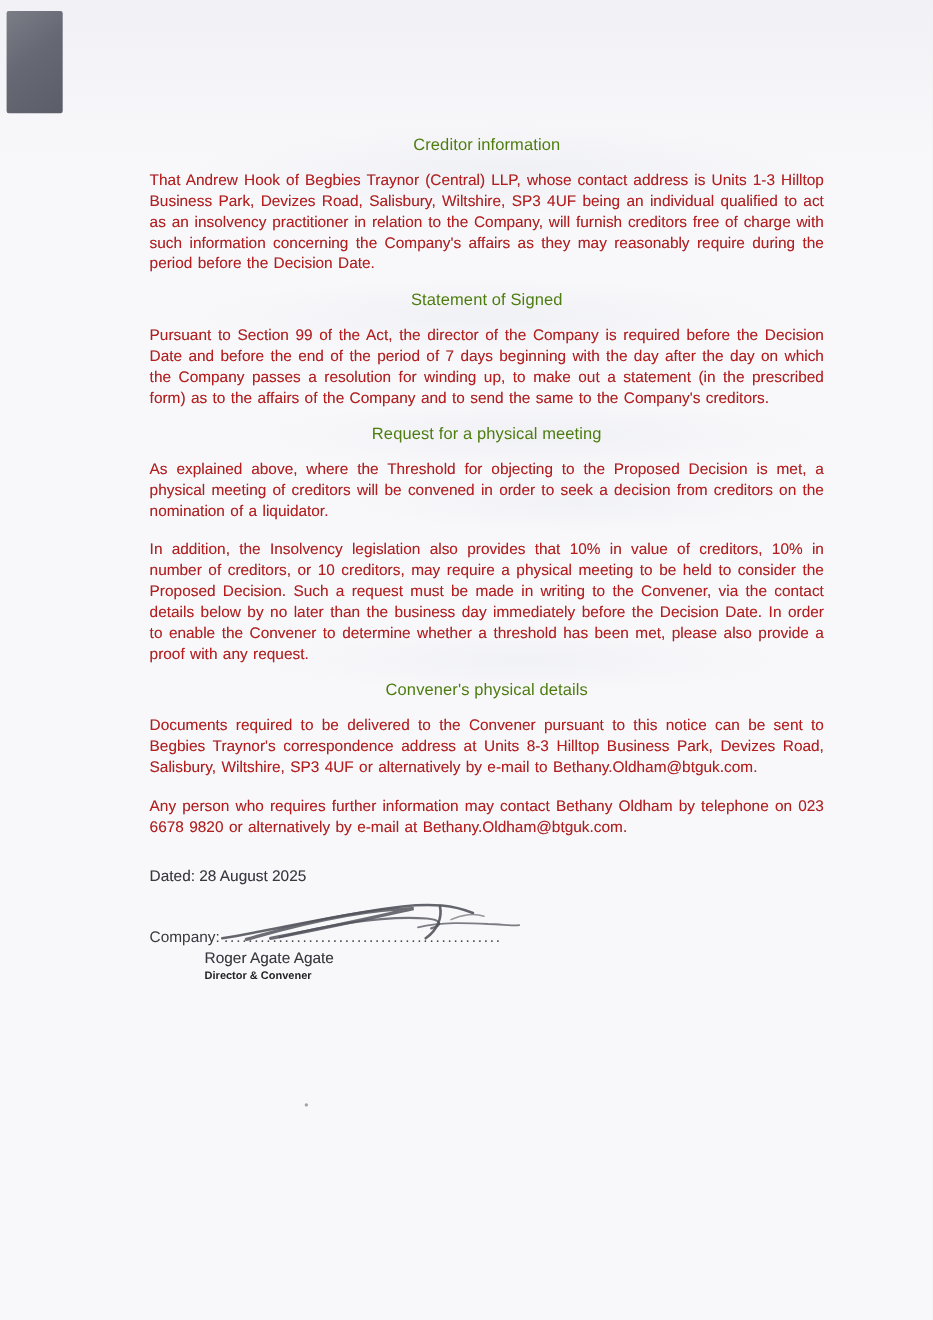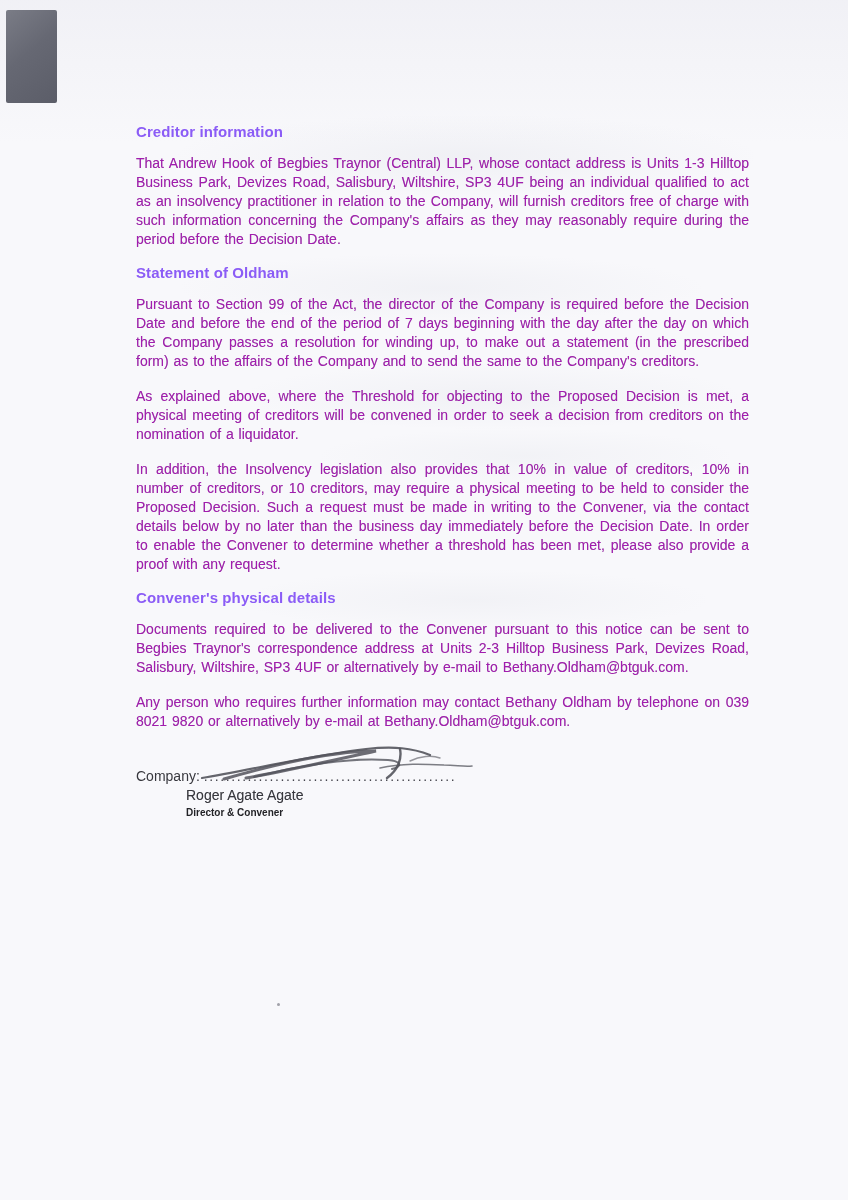--- a/index.html
+++ b/index.html
@@ -52,31 +52,32 @@
   .content {
     position: absolute;
     left: 136px;
     top: 124px;
     width: 613px;
   }
   h2.hd {
     margin: 0 0 14px 0;
     font-size: 15px;
     line-height: 16px;
-    font-weight: bold;
-    color: #8b5cf6;
+    font-weight: normal;
+    color: #4d7c0f;
     letter-spacing: 0.1px;
+    text-align: center;
   }
   p.body-text {
     margin: 0 0 16px 0;
     font-size: 14px;
     line-height: 19px;
     text-align: justify;
     word-spacing: 1px;
-    color: #a21caf;
+    color: #b91c1c;
     text-shadow: 0 0 0.5px rgba(60,60,70,0.35);
   }
   section { margin: 0 0 8px 0; }
   .dated {
     margin: 26px 0 0 0;
     font-size: 14px;
     line-height: 19px;
     color: #38383e;
     text-shadow: 0 0 0.5px rgba(60,60,70,0.35);
   }
@@ -124,35 +125,37 @@
   <div class="speck"></div>
 
   <div class="content">
 
     <section>
       <h2 class="hd">Creditor information</h2>
       <p class="body-text">That Andrew Hook of Begbies Traynor (Central) LLP, whose contact address is Units 1-3 Hilltop Business Park, Devizes Road, Salisbury, Wiltshire, SP3 4UF being an individual qualified to act as an insolvency practitioner in relation to the Company, will furnish creditors free of charge with such information concerning the Company's affairs as they may reasonably require during the period before the Decision Date.</p>
     </section>
 
     <section>
-      <h2 class="hd">Statement of Oldham</h2>
+      <h2 class="hd">Statement of Signed</h2>
       <p class="body-text">Pursuant to Section 99 of the Act, the director of the Company is required before the Decision Date and before the end of the period of 7 days beginning with the day after the day on which the Company passes a resolution for winding up, to make out a statement (in the prescribed form) as to the affairs of the Company and to send the same to the Company's creditors.</p>
     </section>
 
     <section>
+      <h2 class="hd">Request for a physical meeting</h2>
       <p class="body-text">As explained above, where the Threshold for objecting to the Proposed Decision is met, a physical meeting of creditors will be convened in order to seek a decision from creditors on the nomination of a liquidator.</p>
       <p class="body-text">In addition, the Insolvency legislation also provides that 10% in value of creditors, 10% in number of creditors, or 10 creditors, may require a physical meeting to be held to consider the Proposed Decision. Such a request must be made in writing to the Convener, via the contact details below by no later than the business day immediately before the Decision Date. In order to enable the Convener to determine whether a threshold has been met, please also provide a proof with any request.</p>
     </section>
 
     <section>
       <h2 class="hd">Convener's physical details</h2>
-      <p class="body-text">Documents required to be delivered to the Convener pursuant to this notice can be sent to Begbies Traynor's correspondence address at Units 2-3 Hilltop Business Park, Devizes Road, Salisbury, Wiltshire, SP3 4UF or alternatively by e-mail to Bethany.Oldham@btguk.com.</p>
-      <p class="body-text">Any person who requires further information may contact Bethany Oldham by telephone on 039 8021 9820 or alternatively by e-mail at Bethany.Oldham@btguk.com.</p>
+      <p class="body-text">Documents required to be delivered to the Convener pursuant to this notice can be sent to Begbies Traynor's correspondence address at Units 8-3 Hilltop Business Park, Devizes Road, Salisbury, Wiltshire, SP3 4UF or alternatively by e-mail to Bethany.Oldham@btguk.com.</p>
+      <p class="body-text">Any person who requires further information may contact Bethany Oldham by telephone on 023 6678 9820 or alternatively by e-mail at Bethany.Oldham@btguk.com.</p>
     </section>
 
+    <p class="dated">Dated: 28 August 2025</p>
 
     <div class="sig-row">
       <span>Company:</span>
       <span class="dots">..............................................</span>
       <svg class="sig-svg" viewBox="0 0 290 46" fill="none" xmlns="http://www.w3.org/2000/svg">
         <path d="M8 38 C 52 31, 118 15, 172 9 C 200 6, 218 8, 236 15" stroke="#53545c" stroke-width="2.2" stroke-linecap="round" opacity="0.9"></path>
         <path d="M30 39 C 82 24, 140 11, 182 11 C 150 18, 92 31, 52 38" stroke="#53545c" stroke-width="3" stroke-linecap="round" opacity="0.85"></path>
         <path d="M60 37 C 104 26, 152 17, 194 20 C 206 21, 210 26, 198 29" stroke="#53545c" stroke-width="2" stroke-linecap="round" opacity="0.8"></path>
         <path d="M206 9 C 208 19, 204 30, 193 38" stroke="#53545c" stroke-width="2.4" stroke-linecap="round" opacity="0.9"></path>
         <path d="M186 28 C 208 23, 230 24, 250 25 C 262 25, 270 27, 278 26" stroke="#53545c" stroke-width="1.6" stroke-linecap="round" opacity="0.75"></path>

